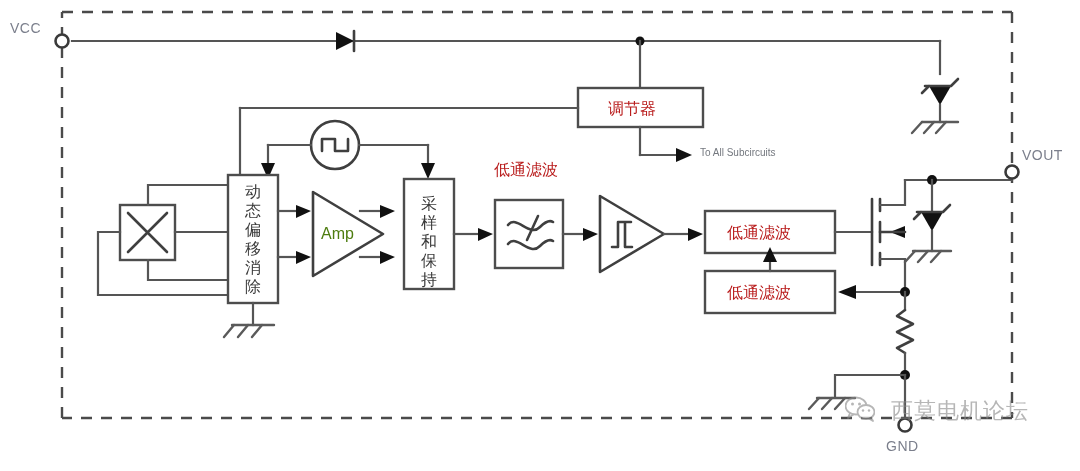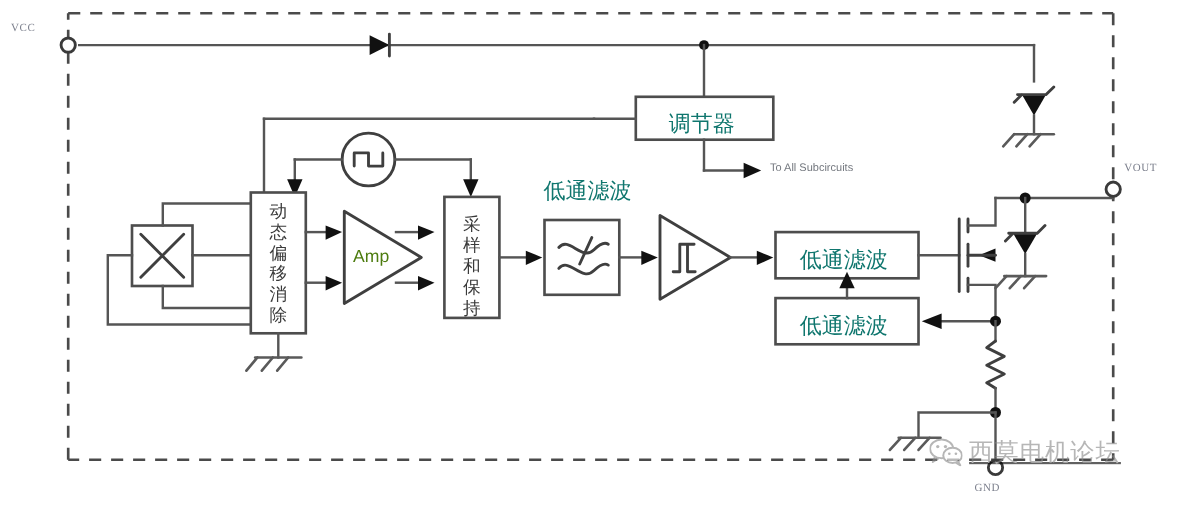--- a/index.html
+++ b/index.html
@@ -65,31 +65,31 @@
     stroke-width: 2.6;
   }
   .node-dot {
     fill: #111111;
     stroke: none;
   }
   
   .lbl {
     position: absolute;
     color: #7b7f8c;
-    font-family: Liberation Serif, serif;
-    font-size: 10px;
+    font-family: Liberation Sans, sans-serif;
+    font-size: 14px;
     letter-spacing: 0.5px;
     white-space: nowrap;
     user-select: none;
   }
   .cjk {
     position: absolute;
-    color: #0f766e;
+    color: #b91c1c;
     font-family: Liberation Serif, serif;
-    font-size: 20px;
+    font-size: 16px;
     white-space: nowrap;
     user-select: none;
   }
   .cjk-vert {
     position: absolute;
     color: #3a3a3a;
     font-family: "DejaVu Sans", sans-serif;
     font-size: 16px;
     width: 18px;
     line-height: 19px;
@@ -111,25 +111,23 @@
     font-size: 10px;
     white-space: nowrap;
     user-select: none;
   }
   
   #watermark {
     position: absolute;
     left: 845px;
     top: 396px;
     display: flex;
-    align-items: center;
-    gap: 6px;
+    gap: 16px;
     opacity: 0.62;
     user-select: none;
-    text-decoration: underline;
   }
   #watermark .wm-text {
     font-family: "DejaVu Sans", sans-serif;
     font-size: 22px;
     color: #8b8b8b;
     letter-spacing: 1px;
     white-space: nowrap;
   }
 </style>
 </head>

